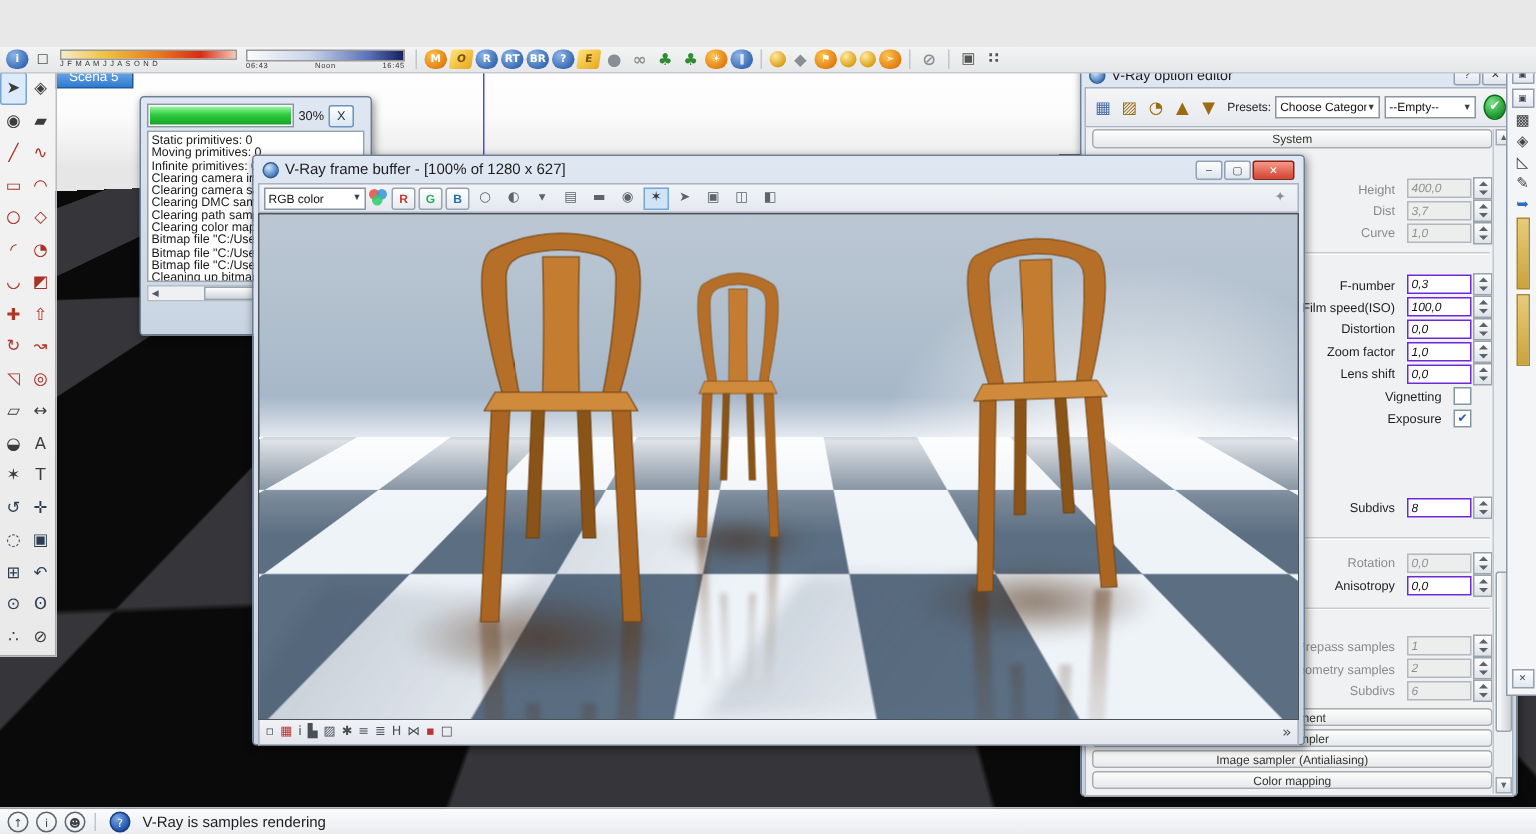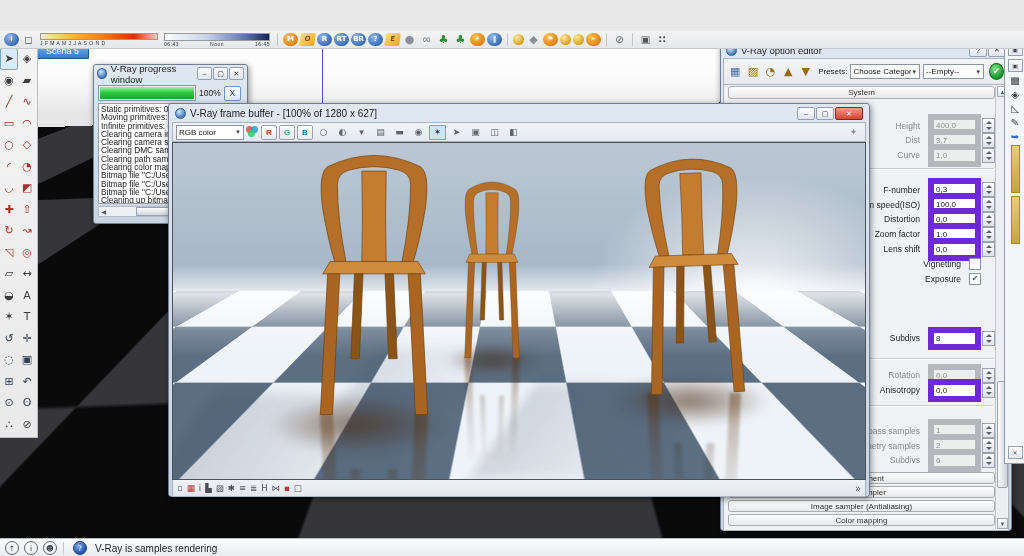--- a/index.html
+++ b/index.html
@@ -157,22 +157,22 @@
   #oe-check{width:15px;height:15px;border-radius:50%;margin-left:2px;color:#fff;font-size:9px;
     background:radial-gradient(circle at 35% 30%,#7ce08a,#169428 75%);border:1px solid #0d6b1b;
     display:inline-flex;align-items:center;justify-content:center;}
   #oe-body{position:relative;height:444px;background:#f0f1f3;border:1px solid #aab3bf;border-top:none;
     overflow:hidden;padding:1px 13px 0 4px;}
   .oe-bar{height:10.5px;margin-bottom:1.5px;border:1px solid #a9adb3;border-radius:3px;
     background:linear-gradient(#fdfdfd,#e7e8ea);font-size:8px;color:#333;
     display:flex;align-items:center;justify-content:center;overflow:hidden;white-space:nowrap;}
   .oe-row{display:flex;align-items:center;height:13px;margin-bottom:1.8px;}
   .oe-row .lbl{flex:1;text-align:right;font-size:8.5px;color:#1e1e1e;margin-right:8px;white-space:nowrap;overflow:hidden;}
-  .oe-row .val{width:37px;height:11px;background:#fff;border:6px solid #6d28d9;font-size:8px;color:#111;
-    display:flex;align-items:center;padding:0 2px;}
+  .oe-row .val{width:37px;height:11px;background:#fff;border:1px solid #6d28d9;font-size:8px;color:#111;
+    display:flex;align-items:center;padding:0 2px;font-style:italic;}
   .oe-row.dis .lbl{color:#8a8a8a;}
   .oe-row.dis .val{background:#eceded;border-color:#b4b8bd;color:#909090;}
   .spin{width:11px;height:13px;margin-left:1px;background:linear-gradient(#fff,#dfe3e8);
     border:1px solid #9aa4b0;position:relative;}
   .spin::before,.spin::after{content:"";position:absolute;left:2.5px;border-left:3px solid transparent;border-right:3px solid transparent;}
   .spin::before{top:2px;border-bottom:3px solid #5a626c;}
   .spin::after{bottom:2px;border-top:3px solid #5a626c;}
   .oe-row .chk{width:10px;height:10px;background:#fff;border:1px solid #8494a5;font-size:8px;color:#2a5b9c;
     display:inline-flex;align-items:center;justify-content:center;margin-right:14px;}
   .oe-sep{height:1px;background:#c9cbcf;border-bottom:1px solid #fff;margin:0 2px;}
@@ -454,34 +454,25 @@
     <span class="strip-ico">◈</span>
     <span class="strip-ico">◺</span>
     <span class="strip-ico">✎</span>
     <span class="strip-ico" style="color:#2e6bc4">➥</span>
     <span class="strip-gold"></span>
     <span class="strip-gold"></span>
     <span class="strip-box" style="margin-top:auto;margin-bottom:4px">✕</span>
   </div>
 
   <div id="progress-win" class="abs winframe">
-    <div class="wtitle">
-      <span class="orb"></span>
-      <span>V-Ray progress window</span>
-      <span class="wbtns">
-        <span class="wbtn" style="width:13px">–</span>
-        <span class="wbtn" style="width:13px">▢</span>
-        <span class="wbtn" style="width:13px">✕</span>
-      </span>
-    </div>
     <div id="prog-row">
       <span id="prog-track">
           <span id="prog-fill" style="display:block"></span>
         </span>
-      <span id="prog-pct">100%</span>
+      <span id="prog-pct">30%</span>
       <span id="prog-x">X</span>
     </div>
     <div id="prog-log">
       <div>Static primitives: 0</div>
       <div>Moving primitives: 0</div>
       <div>Infinite primitives: 0</div>
       <div>Clearing camera image sa</div>
       <div>Clearing camera sampler.</div>
       <div>Clearing DMC sampler.</div>
       <div>Clearing path sampler.</div>

